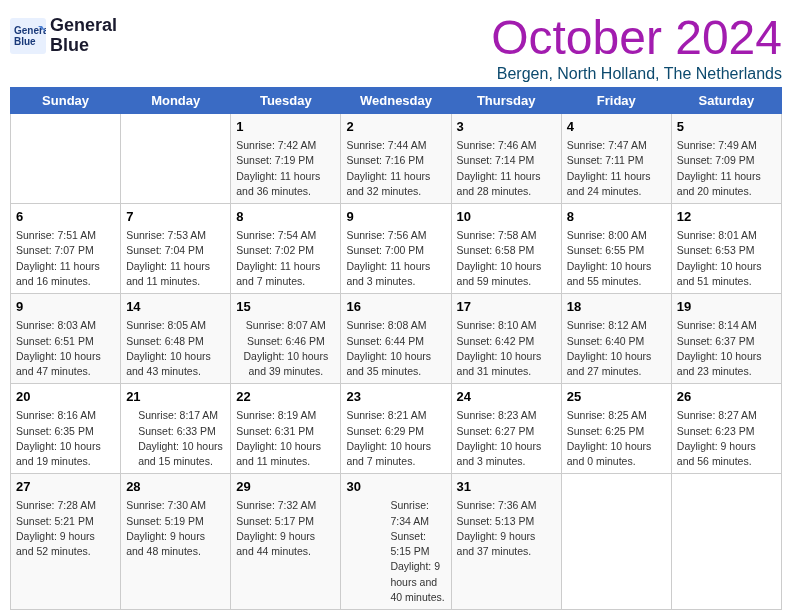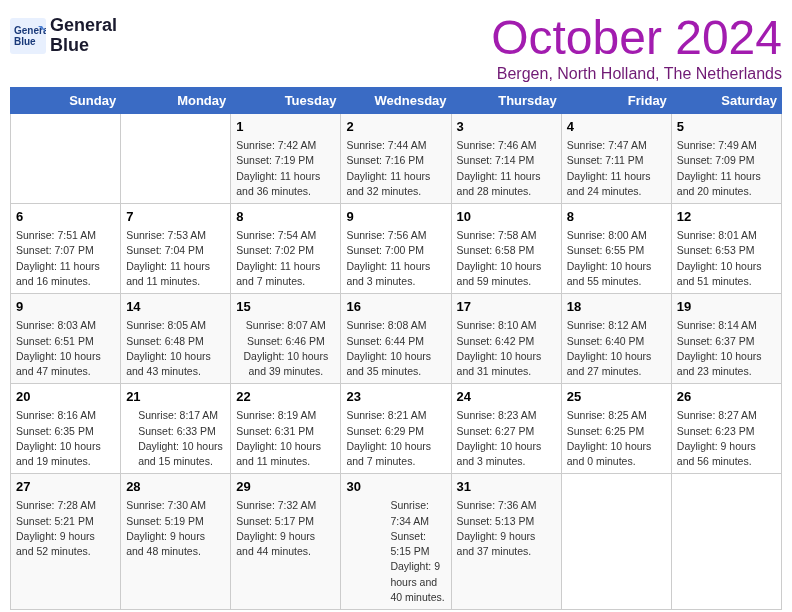--- a/index.html
+++ b/index.html
@@ -35,33 +35,33 @@
     .title-area {
       text-align: right;
     }
     .month-title {
       font-size: 48px;
       font-weight: normal;
       color: #a21caf;
     }
     .location-title {
       font-size: 16px;
-      color: #701a75;
+      color: #0c4a6e;
       font-weight: normal;
     }
     .calendar {
       width: 100%;
       border-collapse: collapse;
       font-size: 11px;
     }
     .calendar thead th {
       background-color: #3a6bc4;
       color: #fff;
       padding: 5px 4px;
-      text-align: right;
+      text-align: center;
       font-size: 13px;
       font-weight: bold;
       border: 1px solid #3a6bc4;
     }
     .calendar tbody td {
       border: 1px solid #ccc;
       vertical-align: top;
       padding: 4px 5px;
       width: 108px;
       min-height: 80px;

